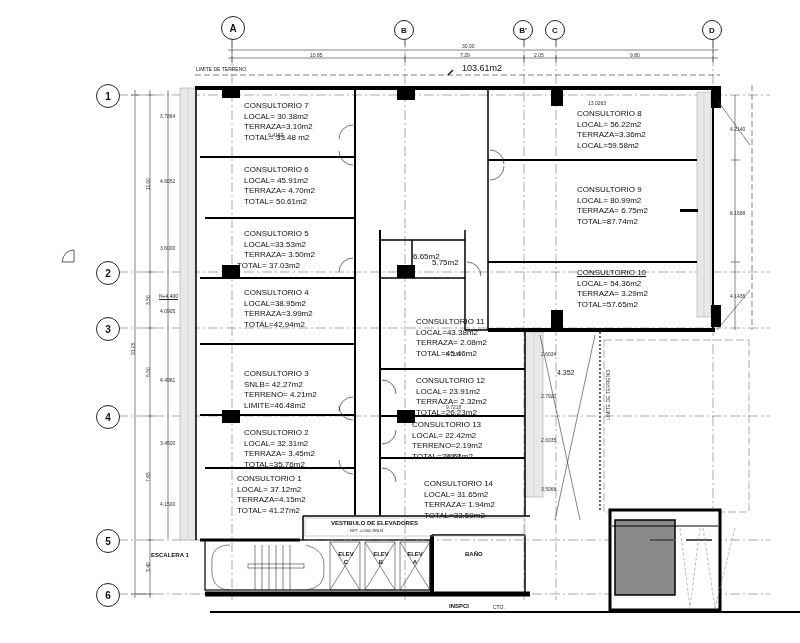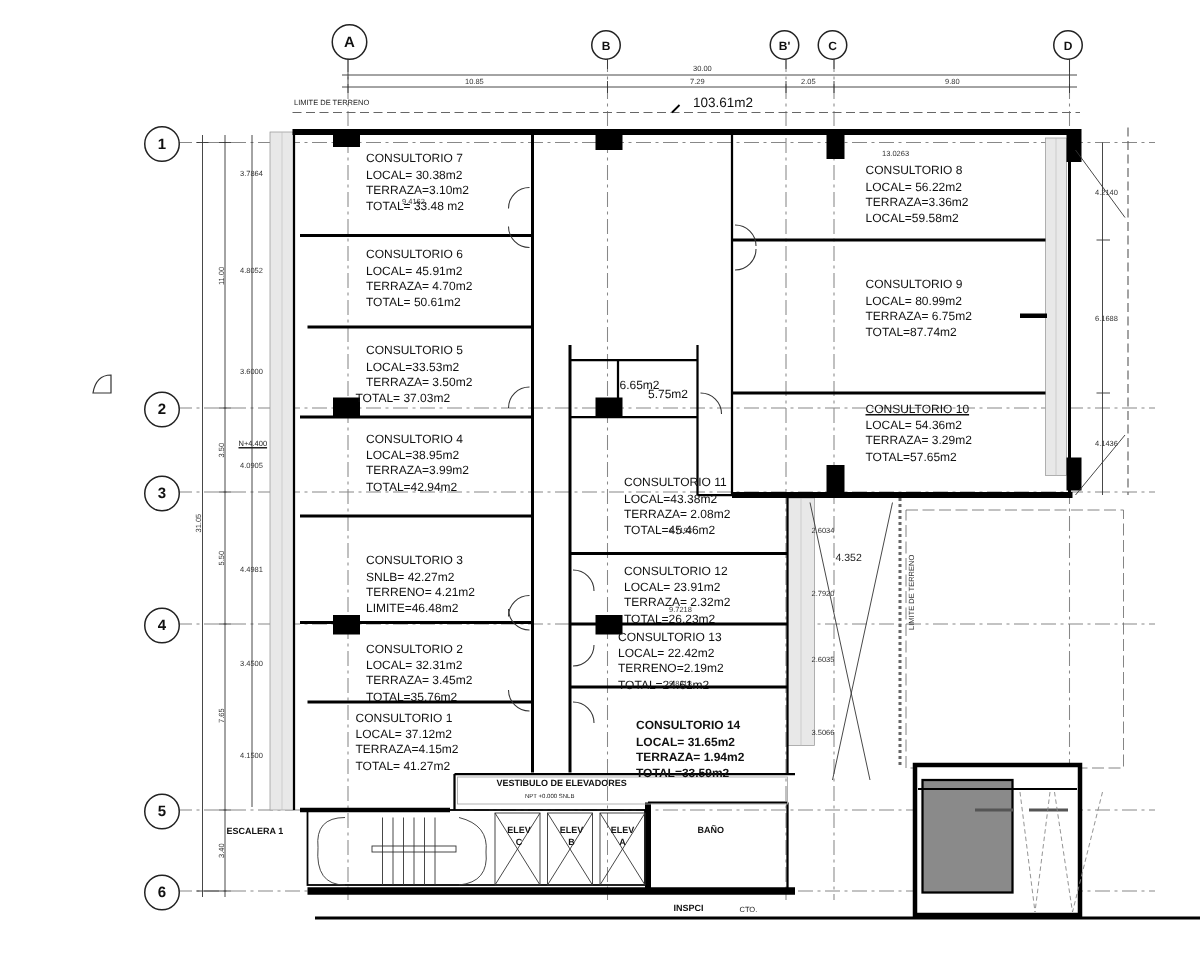--- a/index.html
+++ b/index.html
@@ -327,21 +327,21 @@
   <div>LOCAL= 23.91m2</div>
   <div>TERRAZA= 2.32m2</div>
   <div>TOTAL=26.23m2</div>
 </div>
 <div class="room" style="left:412px;top:420px;">
   <div>CONSULTORIO 13</div>
   <div>LOCAL= 22.42m2</div>
   <div>TERRENO=2.19m2</div>
   <div>TOTAL=24.61m2</div>
 </div>
-<div class="room" style="left:424px;top:479px;font-weight:bold;">
+<div class="room" style="left:424px;top:479px;">
   <div>CONSULTORIO 14</div>
   <div>LOCAL= 31.65m2</div>
   <div>TERRAZA= 1.94m2</div>
   <div>TOTAL=33.59m2</div>
 </div>
 
 <div class="area" style="left:394px;top:252px;margin-left:19px;">6.65m2</div>
 <div class="area" style="left:432px;top:258px;">5.75m2</div>
 
 <div class="lbl" style="left:331px;top:520px;">VESTIBULO DE ELEVADORES</div>

